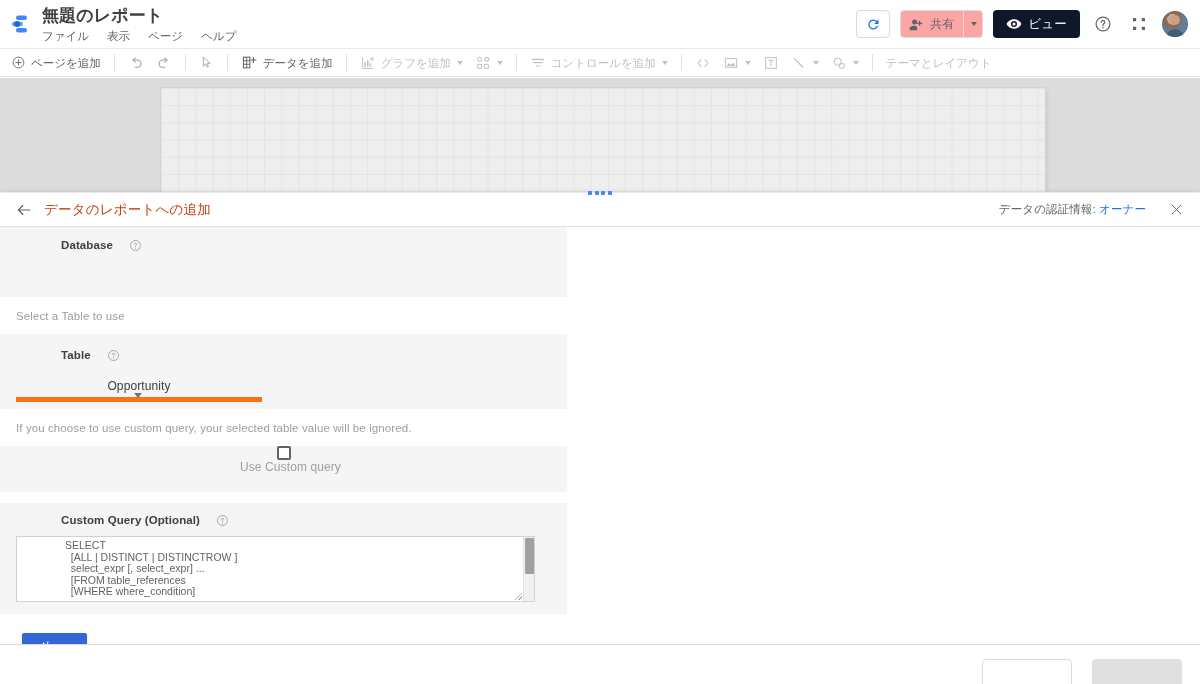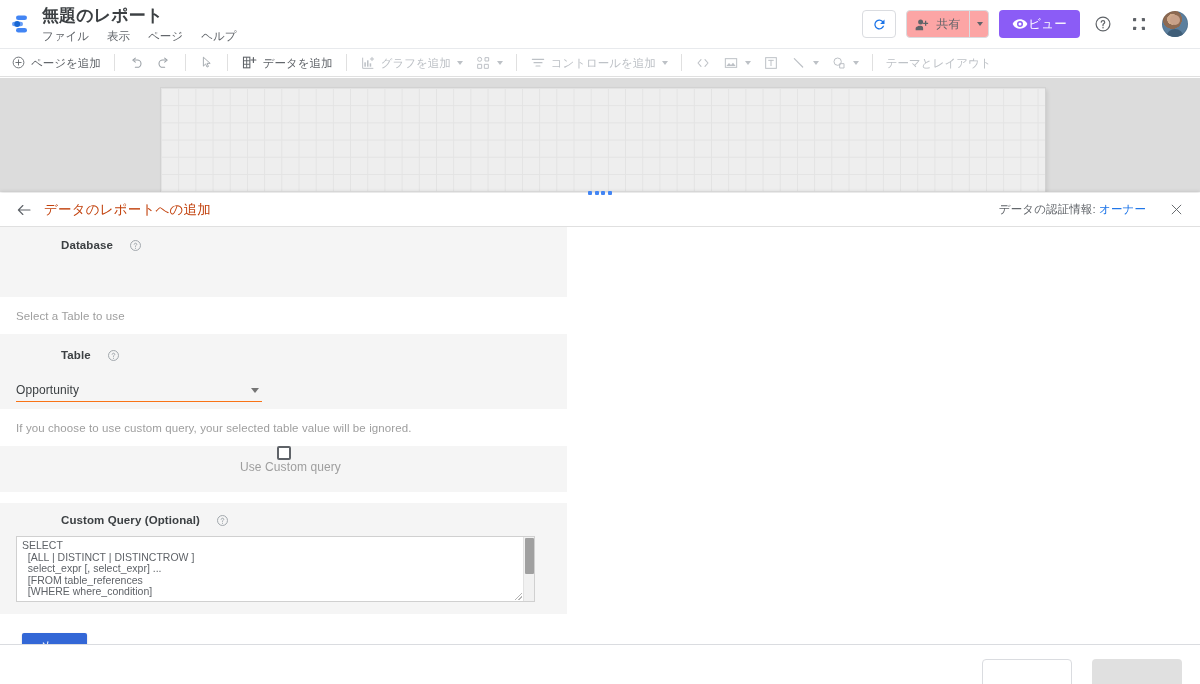--- a/index.html
+++ b/index.html
@@ -49,22 +49,22 @@
   .share-main {
     display: flex; align-items: center; gap: 6px;
     padding: 0 9px 0 8px; height: 100%;
   }
   .share-label { font-size: 12px; color: #5f6368; white-space: nowrap; }
   .share-caret {
     width: 19px; height: 100%; border-left: 1px solid #dadce0;
     display: flex; align-items: center; justify-content: center;
   }
   .btn-view {
-    height: 28px; background: #8b5cf6; border-radius: 4px;
-    display: flex; align-items: center; padding: 0 13px;
+    height: 28px; background: #0f172a; border-radius: 4px;
+    display: flex; align-items: center; gap: 6px; padding: 0 13px;
     cursor: pointer;
   }
   .btn-view-label {
     font-size: 12.5px; color: #fff; white-space: nowrap; letter-spacing: .2px;
   }
   .icon-btn {
     width: 26px; height: 26px; display: flex; align-items: center;
     justify-content: center; cursor: pointer; border-radius: 50%;
   }
   .avatar {
@@ -174,21 +174,21 @@
   .field-label-row { display: flex; align-items: center; gap: 16px; height: 16px; margin-left: 45px; }
   .field-label {
     font-size: 11.5px; color: #3c4043; font-weight: bold; letter-spacing: .1px;
   }
   .help-icon { width: 13px; height: 13px; flex: none; cursor: pointer; }
   .select-line {
     margin-top: 16px; width: 246px; height: 23px;
     border-bottom: 1px solid #bdbdbd; display: flex;
     align-items: center; justify-content: space-between; cursor: pointer;
   }
-  .select-line.active { border-bottom: 1px solid #f97316; }
+  .select-line.active { border-bottom: 5px solid #f97316; flex-direction: column; }
   .select-value { font-size: 12px; color: #9e9e9e; letter-spacing: .1px; }
   .select-value.dark { color: #3c4043; }
   .sel-caret {
     width: 0; height: 0; border-left: 4.5px solid transparent;
     border-right: 4.5px solid transparent; border-top: 5px solid #757575;
     margin-right: 3px;
   }
 
   .hint-text {
     font-size: 11.5px; color: #9e9e9e; padding: 13px 16px 12px 16px;
@@ -201,21 +201,21 @@
   }
   .checkbox {
     width: 14px; height: 14px; border: 2px solid #5f6368;
     border-radius: 2px; background: #fff; cursor: pointer; flex: none;
   }
   .check-label { font-size: 12px; color: #9e9e9e; margin-left: 14px; letter-spacing: .1px; }
 
   .card.query-card { padding: 9px 16px 12px 16px; }
   .textarea-box {
     position: relative; margin-top: 8px; width: 519px; height: 66px;
-    background: #fff; border: 1px solid #d0d0d0; overflow: hidden;
+    background: #fff; border: 1px solid #d0d0d0; overflow: hidden; padding-left: 43px;
   }
   .ta-text {
     font-family: "Liberation Sans", sans-serif; font-size: 10.5px;
     color: #5f6368; line-height: 11.5px; padding: 3px 5px 0 5px;
     white-space: pre; letter-spacing: 0;
   }
   .ta-scroll {
     position: absolute; right: 0; top: 0; width: 11px; height: 100%;
     background: #f1f1f1; border-left: 1px solid #e2e2e2;
   }

